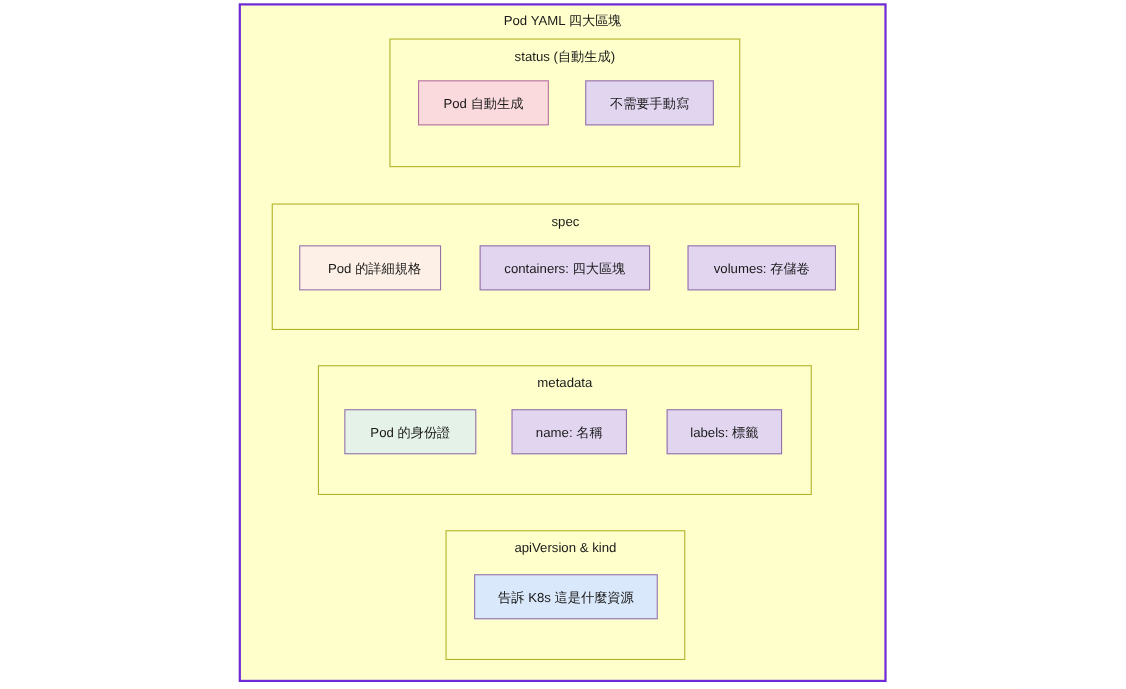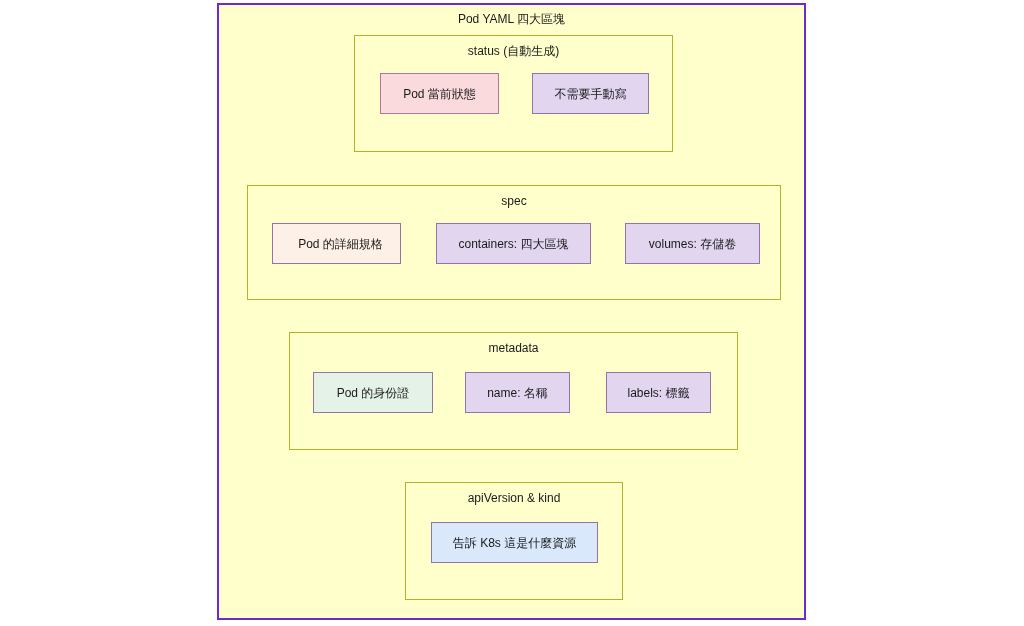--- a/index.html
+++ b/index.html
@@ -107,21 +107,21 @@
 </head>
 <body>
 
 <div class="canvas">
 
   <div class="outer-group">
     <div class="outer-title">Pod YAML 四大區塊</div>
 
     <div class="section" id="section-status">
       <div class="section-title">status (自動生成)</div>
-      <div class="node fill-pink" id="node-pod-current-state">Pod 當前狀態</div>
+      <div class="node fill-pink" id="node-pod-current-state">Pod 自動生成</div>
       <div class="node fill-lavender" id="node-no-manual-write">不需要手動寫</div>
     </div>
 
     <div class="section" id="section-spec">
       <div class="section-title">spec</div>
       <div class="node fill-peach" id="node-pod-spec-detail">Pod 的詳細規格</div>
       <div class="node fill-lavender" id="node-containers">containers: 四大區塊</div>
       <div class="node fill-lavender" id="node-volumes">volumes: 存儲卷</div>
     </div>
 

